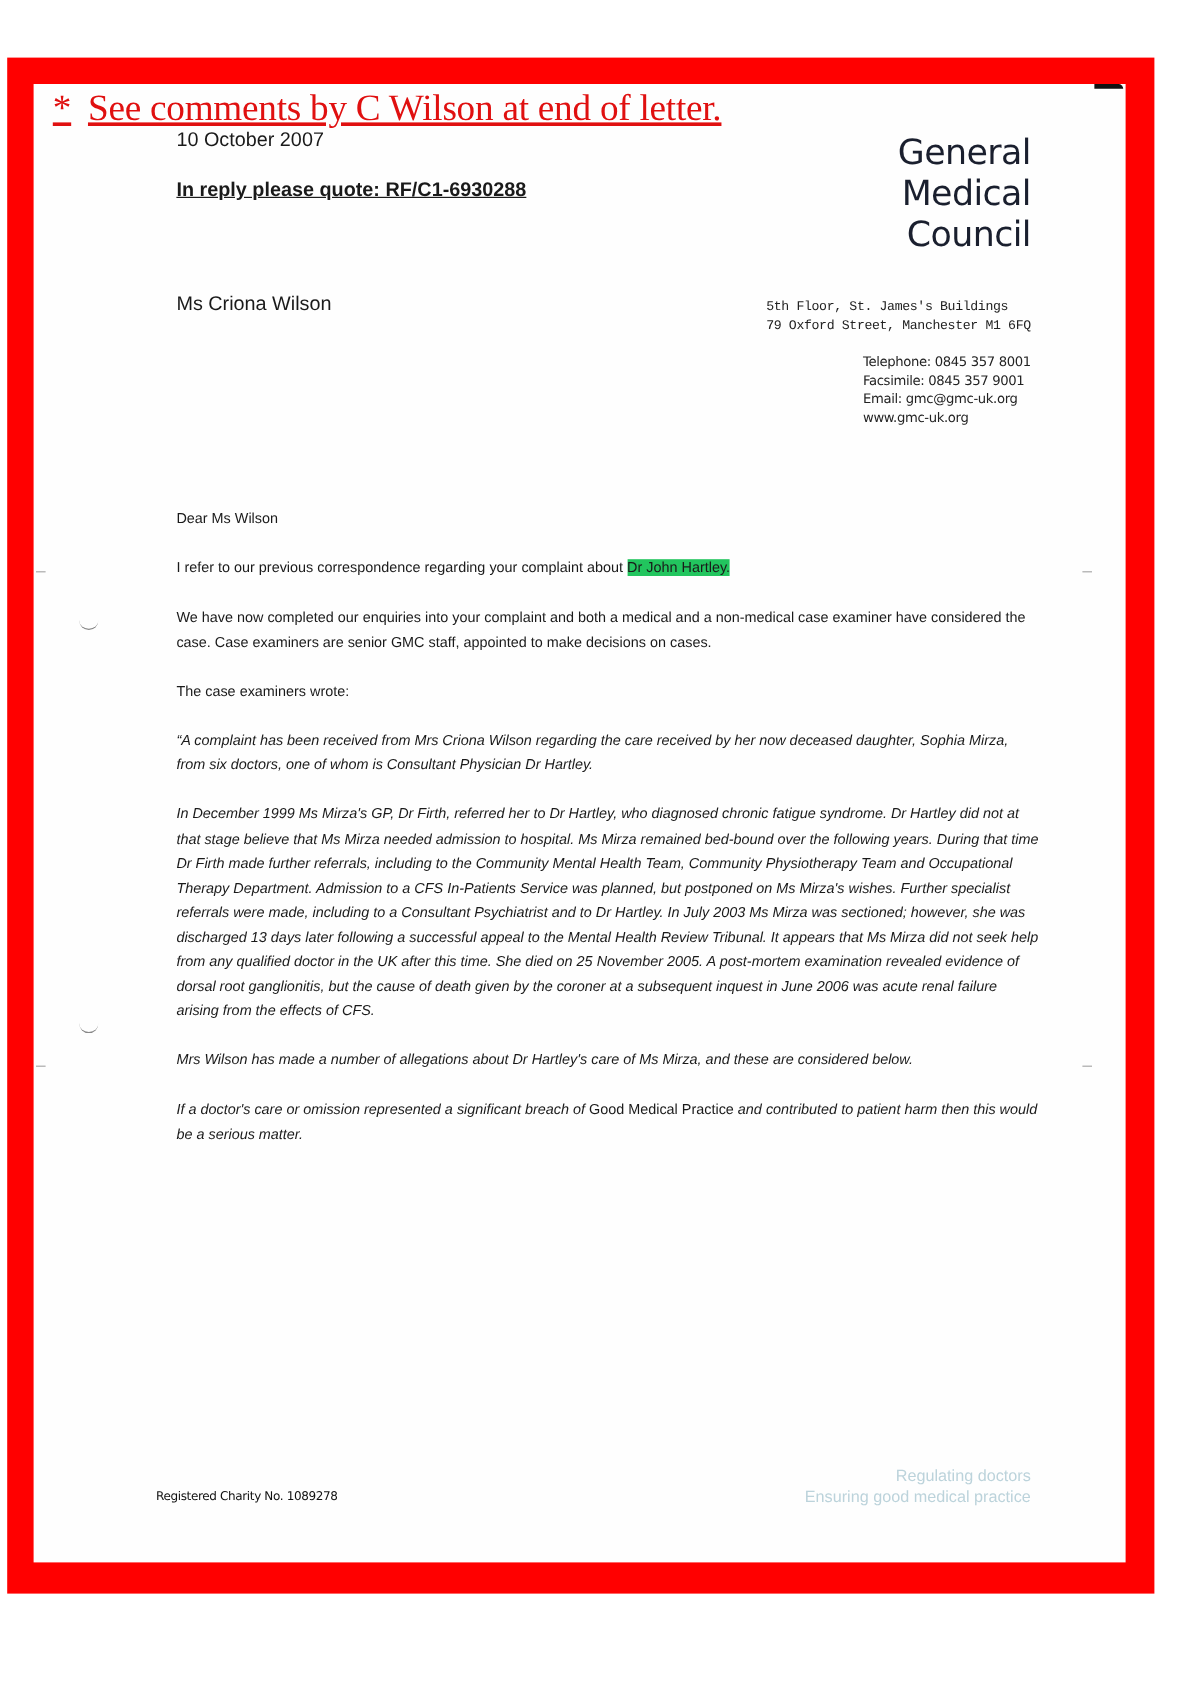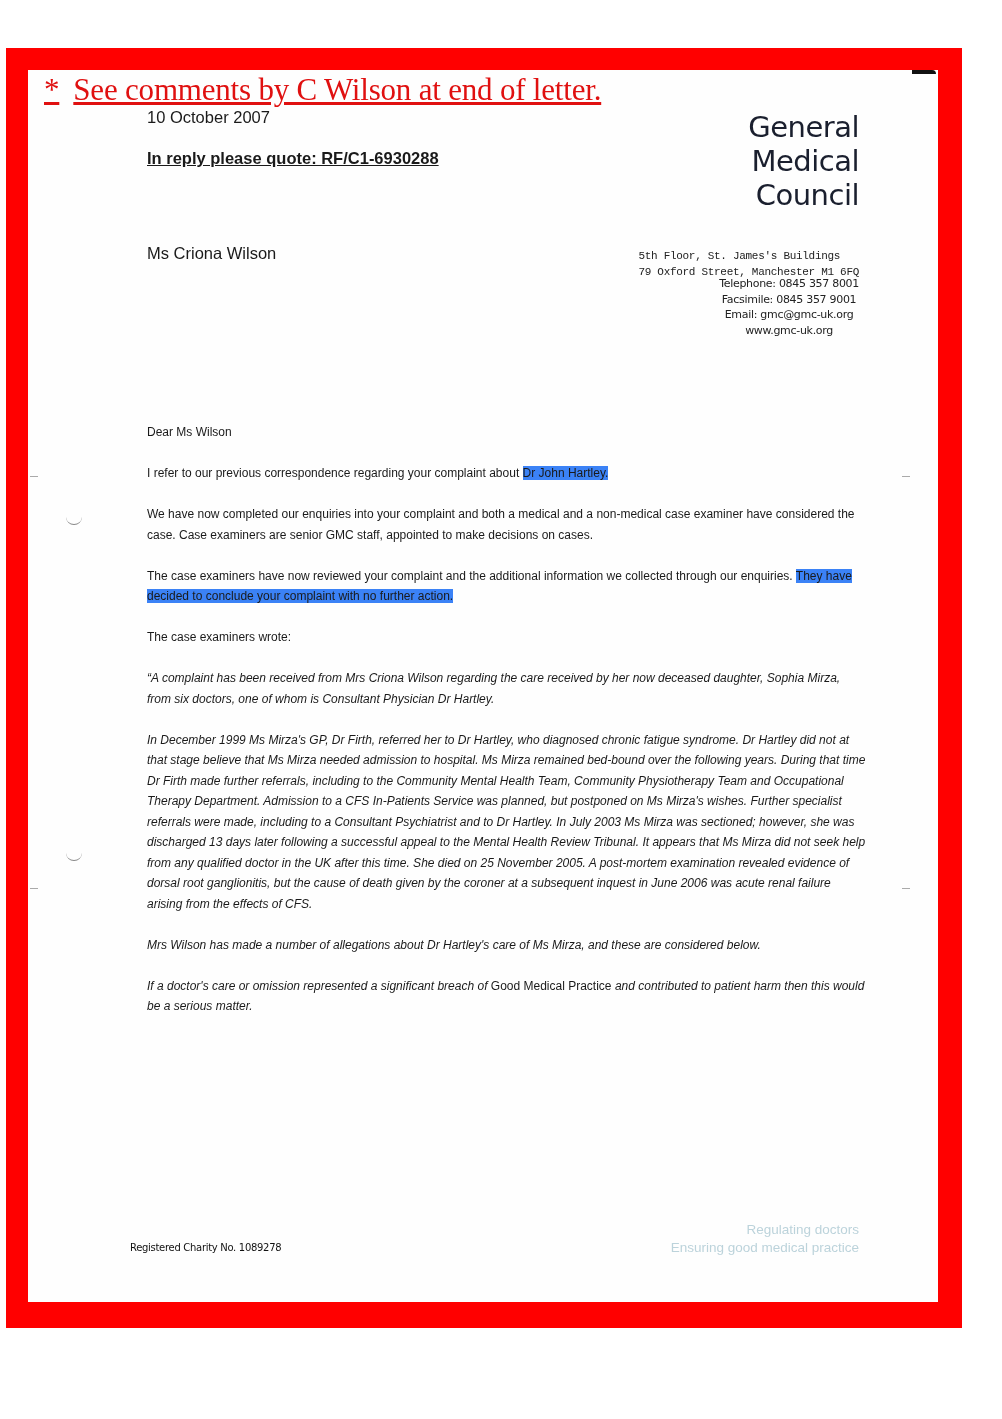--- a/index.html
+++ b/index.html
@@ -32,32 +32,32 @@
       position: absolute; right: 143px; top: 110px; text-align: right;
       font-family: "DejaVu Sans", sans-serif; font-size: 29px; line-height: 34px; color: #1a1f2e;
       letter-spacing: -0.5px;
     }
     .address {
       position: absolute; right: 143px; top: 249px; 
       font-family: Liberation Mono, monospace; font-size: 11px; line-height: 15.5px; color: #222;
       letter-spacing: -0.3px;
     }
     .contact {
-      position: absolute; right: 143px; top: 276px; text-align: center;
+      position: absolute; right: 143px; top: 294px; text-align: left;
       font-family: "DejaVu Sans", sans-serif; font-size: 11px; line-height: 15.5px; color: #222;
       letter-spacing: -0.3px;
     }
     .recipient { position: absolute; left: 147px; top: 244px; font-size: 16.5px; }
     .body {
       position: absolute; left: 147px; top: 422px; width: 720px;
       font-size: 12px; line-height: 20.5px;
     }
     .body p { margin: 0 0 20.5px 0; }
     .body p.italic { font-style: italic; }
-    .hl { background: #3b82f6; }
+    .hl { background: #22c55e; }
     .upright { font-style: normal; }
     .charity {
       position: absolute; left: 130px; top: 1242px;
       font-family: "DejaVu Sans", sans-serif; font-size: 10px; color: #111; letter-spacing: -0.3px;
     }
     .tagline {
       position: absolute; right: 143px; top: 1221px; text-align: right;
       font-size: 13.5px; line-height: 18px; color: #bcd3db;
     }
     .punch {
@@ -104,21 +104,20 @@
   <div>Email: gmc@gmc-uk.org</div>
   <div>www.gmc-uk.org</div>
 </div>
 
 <div class="recipient">Ms Criona Wilson</div>
 
 <div class="body">
   <p>Dear Ms Wilson</p>
   <p><span>I refer to our previous correspondence regarding your complaint about </span><span class="hl">Dr John Hartley.</span></p>
   <p>We have now completed our enquiries into your complaint and both a medical and a non-medical case examiner have considered the case. Case examiners are senior GMC staff, appointed to make decisions on cases.</p>
-  <p><span>The case examiners have now reviewed your complaint and the additional information we collected through our enquiries.  </span><span class="hl">They have decided to conclude your complaint with no further action.</span></p>
   <p>The case examiners wrote:</p>
   <p class="italic">“A complaint has been received from Mrs Criona Wilson regarding the care received by her now deceased daughter, Sophia Mirza, from six doctors, one of whom is Consultant Physician Dr Hartley.</p>
   <p class="italic">In December 1999 Ms Mirza's GP, Dr Firth, referred her to Dr Hartley, who diagnosed chronic fatigue syndrome.  Dr Hartley did not at that stage believe that Ms Mirza needed admission to hospital.  Ms Mirza remained bed-bound over the following years.  During that time Dr Firth made further referrals, including to the Community Mental Health Team, Community Physiotherapy Team and Occupational Therapy Department.  Admission to a CFS In-Patients Service was planned, but postponed on Ms Mirza's wishes.  Further specialist referrals were made, including to a Consultant Psychiatrist and to Dr Hartley.  In July 2003 Ms Mirza was sectioned; however, she was discharged 13 days later following a successful appeal to the Mental Health Review Tribunal.  It appears that Ms Mirza did not seek help from any qualified doctor in the UK after this time.  She died on 25 November 2005.  A post-mortem examination revealed evidence of dorsal root ganglionitis, but the cause of death given by the coroner at a subsequent inquest in June 2006 was acute renal failure arising from the effects of CFS.</p>
   <p class="italic">Mrs Wilson has made a number of allegations about Dr Hartley's care of Ms Mirza, and these are considered below.</p>
   <p class="italic"><span>If a doctor's care or omission represented a significant breach of </span><span class="upright">Good Medical Practice</span><span> and contributed to patient harm then this would be a serious matter.</span></p>
 </div>
 
 <div class="tagline">
   <div>Regulating doctors</div>
   <div>Ensuring good medical practice</div>

